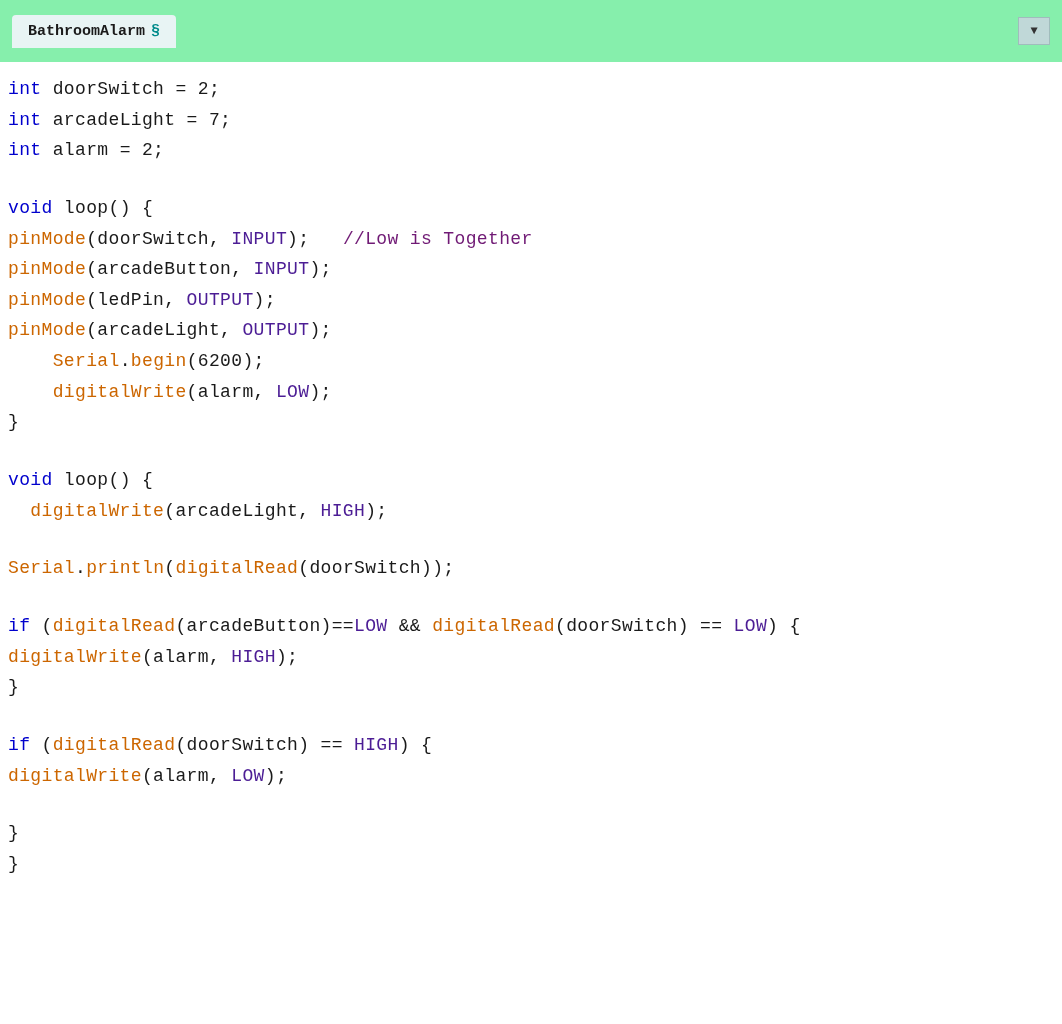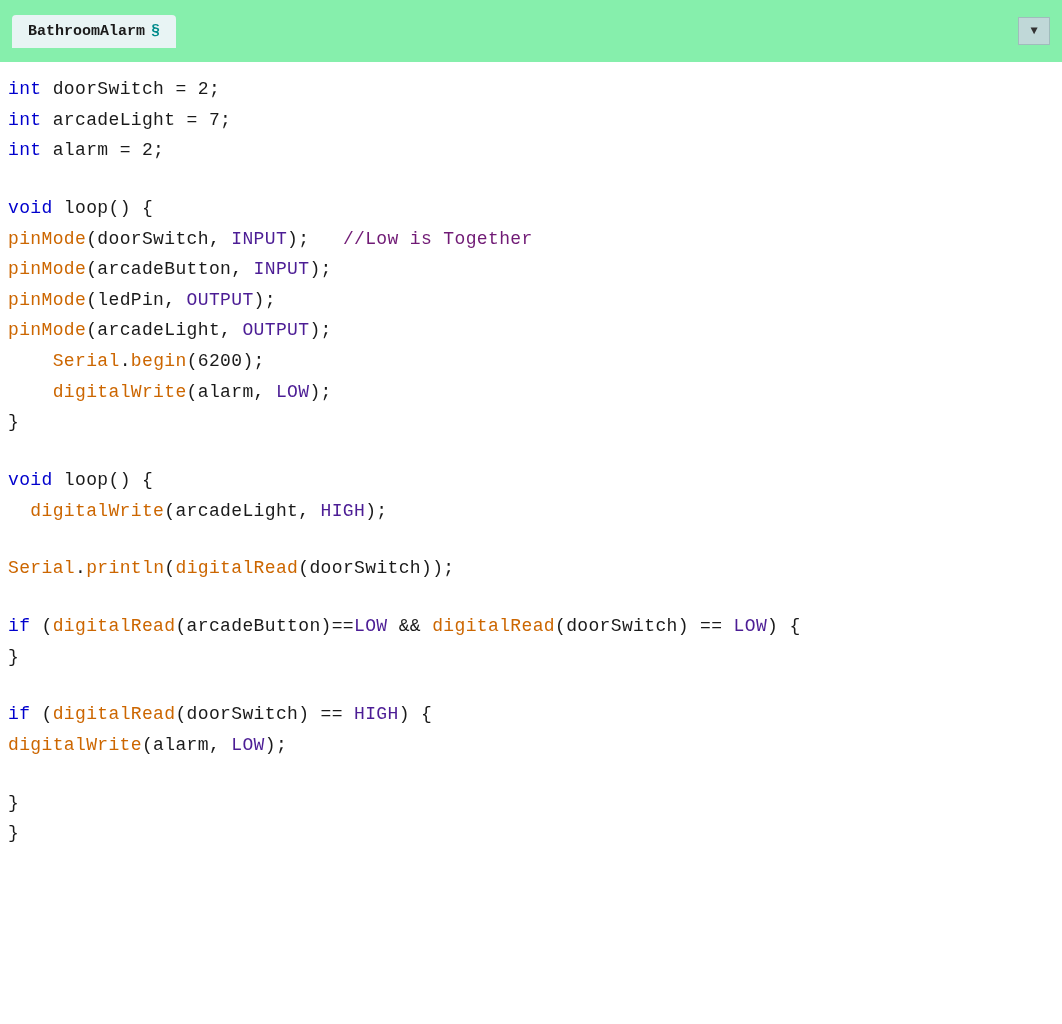--- a/index.html
+++ b/index.html
@@ -129,20 +129,21 @@
   <div class="code-line"><span class="text-black">  </span><span class="fn-orange">digitalWrite</span><span class="text-black">(arcadeLight, </span><span class="kw-teal">HIGH</span><span class="text-black">);</span></div>
 
   <div class="empty-line"></div>
 
   <div class="code-line"><span class="fn-orange">Serial</span><span class="text-black">.</span><span class="fn-orange">println</span><span class="text-black">(</span><span class="fn-orange">digitalRead</span><span class="text-black">(doorSwitch));</span></div>
 
   <div class="empty-line"></div>
 
   <div class="code-line"><span class="kw-blue">if</span><span class="text-black"> (</span><span class="fn-orange">digitalRead</span><span class="text-black">(arcadeButton)==</span><span class="kw-teal">LOW</span><span class="text-black"> &amp;&amp; </span><span class="fn-orange">digitalRead</span><span class="text-black">(doorSwitch) == </span><span class="kw-teal">LOW</span><span class="text-black">) {</span></div>
 
+  <div class="code-line"><span class="fn-orange">digitalWrite</span><span class="text-black">(alarm, </span><span class="kw-teal">HIGH</span><span class="text-black">);</span></div>
 
   <div class="code-line"><span class="text-black">}</span></div>
 
   <div class="empty-line"></div>
 
   <div class="code-line"><span class="kw-blue">if</span><span class="text-black"> (</span><span class="fn-orange">digitalRead</span><span class="text-black">(doorSwitch) == </span><span class="kw-teal">HIGH</span><span class="text-black">) {</span></div>
 
   <div class="code-line"><span class="fn-orange">digitalWrite</span><span class="text-black">(alarm, </span><span class="kw-teal">LOW</span><span class="text-black">);</span></div>
 
   <div class="empty-line"></div>

